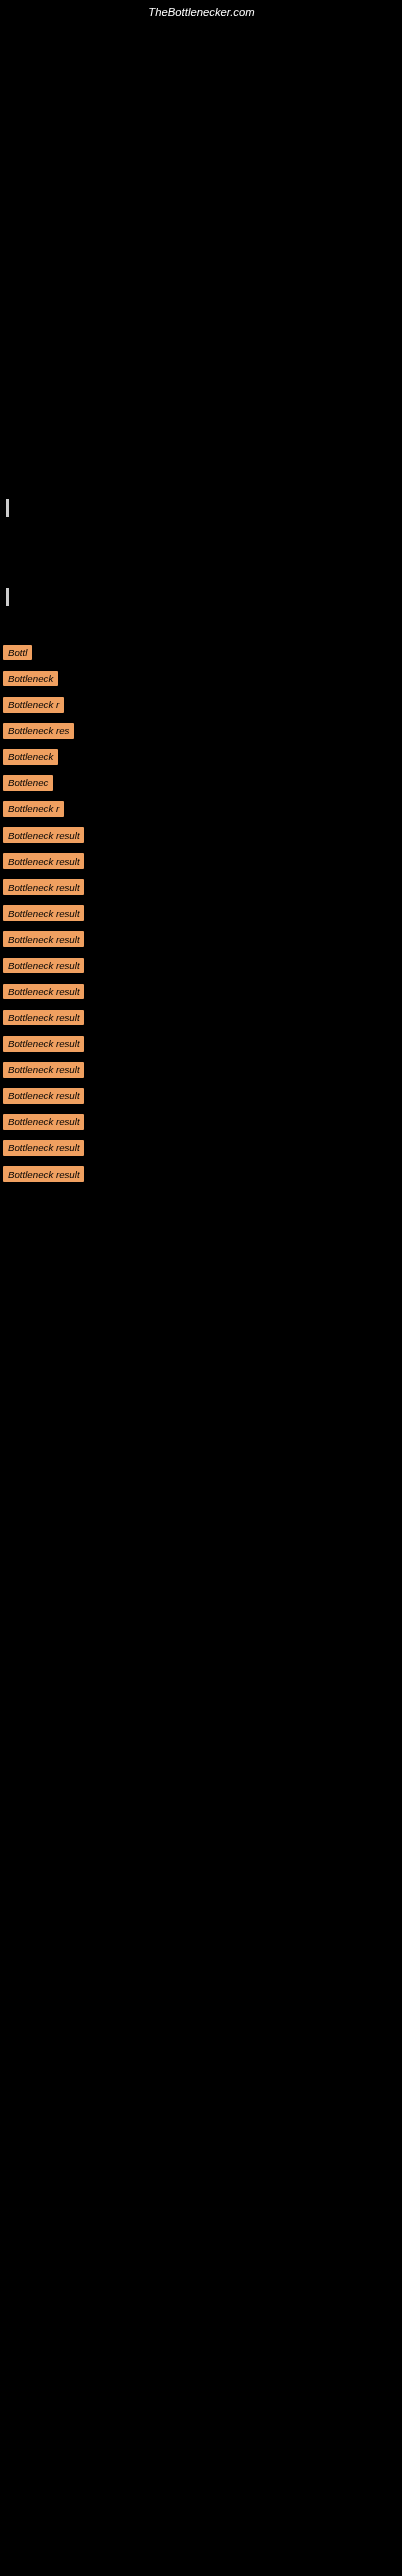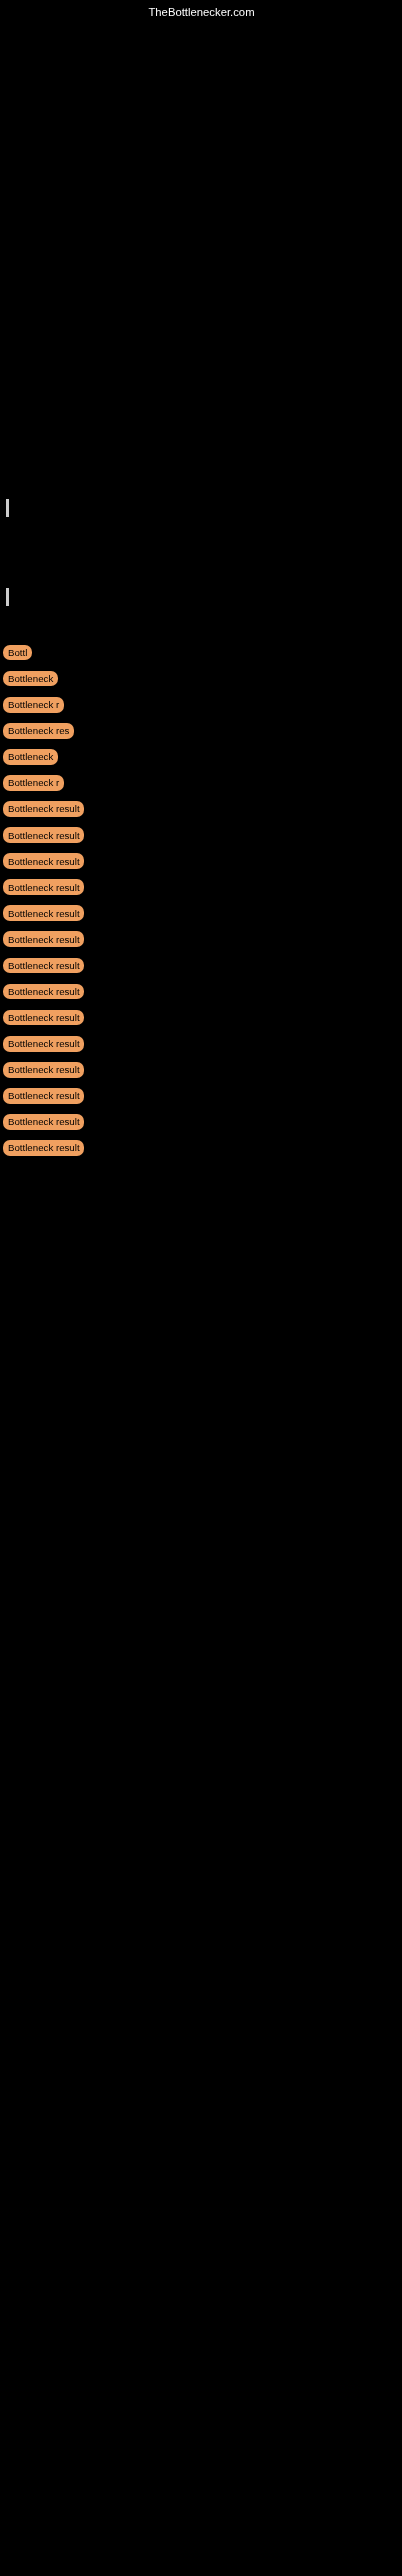--- a/index.html
+++ b/index.html
@@ -1,18 +1,19 @@
 <!DOCTYPE html>
 <html style="font-size:13px"><head>
   <meta charset="utf-8">
   <style>
     * {
       margin: 0;
       padding: 0;
       box-sizing: border-box;
+      font-style: italic;
     }
 
     body {
       width: 403px;
       min-height: 2576px;
       background-color: #000000;
       font-family: Arial, sans-serif;
       position: relative;
     }
 
@@ -56,38 +57,39 @@
       padding-left: 3.2px;
     }
 
     .bottleneck-badge {
       display: inline-block;
       background-color: #f0a060;
       color: #000000;
       font-size: 9.7px;
       font-weight: normal;
       padding: 2.4px 4.8px;
-      border-radius: 7px;
+      border-radius: 1px;
       white-space: nowrap;
     }
   </style>
 </head>
 <body>
 
 <span class="site-title">TheBottlenecker.com</span>
 
 <div class="cursor-line-1"></div>
 <div class="cursor-line-2"></div>
 
 <div class="bottleneck-items-container" id="bottleneck-container">
 <div class="bottleneck-item"><span class="bottleneck-badge">Bottl</span></div>
     <div class="bottleneck-item"><span class="bottleneck-badge">Bottleneck</span></div>
     <div class="bottleneck-item"><span class="bottleneck-badge">Bottleneck r</span></div>
     <div class="bottleneck-item"><span class="bottleneck-badge">Bottleneck res</span></div>
     <div class="bottleneck-item"><span class="bottleneck-badge">Bottleneck</span></div>
+    <div class="bottleneck-item"><span class="bottleneck-badge">Bottlenec</span></div>
     <div class="bottleneck-item"><span class="bottleneck-badge">Bottleneck r</span></div>
     <div class="bottleneck-item"><span class="bottleneck-badge">Bottleneck result</span></div>
     <div class="bottleneck-item"><span class="bottleneck-badge">Bottleneck result</span></div>
     <div class="bottleneck-item"><span class="bottleneck-badge">Bottleneck result</span></div>
     <div class="bottleneck-item"><span class="bottleneck-badge">Bottleneck result</span></div>
     <div class="bottleneck-item"><span class="bottleneck-badge">Bottleneck result</span></div>
     <div class="bottleneck-item"><span class="bottleneck-badge">Bottleneck result</span></div>
     <div class="bottleneck-item"><span class="bottleneck-badge">Bottleneck result</span></div>
     <div class="bottleneck-item"><span class="bottleneck-badge">Bottleneck result</span></div>
     <div class="bottleneck-item"><span class="bottleneck-badge">Bottleneck result</span></div>

